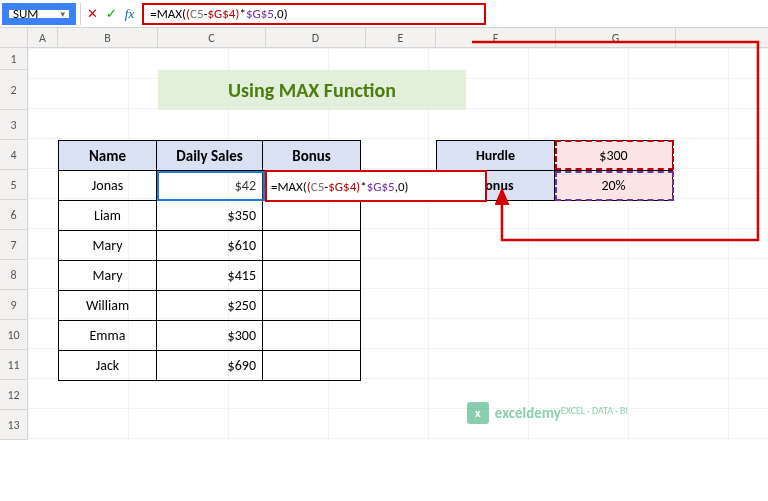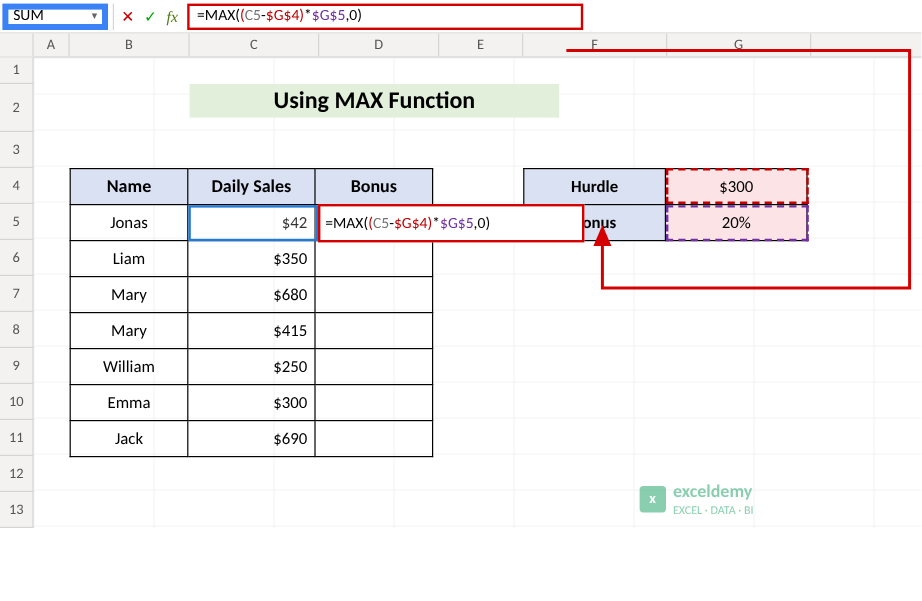--- a/index.html
+++ b/index.html
@@ -16,44 +16,44 @@
     
     .formula-bar {
       display: flex;
       align-items: center;
       height: 28px;
       border-bottom: 1px solid #d4d4d4;
       background: #fff;
       padding: 2px;
     }
     .name-box {
-      width: 88px;
+      width: 74px;
       height: 22px;
-      border: 5px solid #3b82f6;
+      border: 7px solid #3b82f6;
       display: flex;
       align-items: center;
       padding: 0 4px;
       font-size: 13px;
       margin-right: 4px;
       background: #fff;
     }
     .name-box-dd {
       margin-left: auto;
       font-size: 9px;
       color: #666;
     }
     .fb-icons {
       display: flex;
       align-items: center;
       gap: 8px;
       padding: 0 6px;
       border-left: 1px solid #d4d4d4;
       height: 22px;
     }
-    .fb-icon { font-size: 13px; color: #4d7c0f; cursor: pointer; }
+    .fb-icon { font-size: 13px; color: #0369a1; cursor: pointer; }
     .fb-icon.cancel { color: #c00; }
     .fb-icon.confirm { color: #0a0; }
     .fb-fx { font-style: italic; font-family: 'Times New Roman', serif; font-size: 13px; }
     .formula-input {
       flex: 1;
       height: 22px;
       padding: 0 6px;
       display: flex;
       align-items: center;
       font-size: 13px;
@@ -115,28 +115,28 @@
         linear-gradient(to right, #e0e0e0 1px, transparent 1px),
         linear-gradient(to bottom, #e0e0e0 1px, transparent 1px);
       background-size: 100px 30px;
       opacity: 0.4;
     }
     
     
     .title-cell {
       position: absolute;
       left: 130px; top: 22px;
-      width: 308px; height: 28px;
+      width: 308px; height: 40px;
       background: #e2efda;
       display: flex;
       align-items: center;
       justify-content: center;
       font-size: 20px;
       font-weight: bold;
-      color: #000000;
+      color: #4d7c0f;
     }
     
     
     .data-table {
       position: absolute;
       left: 30px; top: 92px;
       border-collapse: collapse;
     }
     .data-table th, .data-table td {
       border: 1px solid #000;
@@ -236,21 +236,21 @@
       background: #2aa86f;
       border-radius: 3px;
       display: flex;
       align-items: center;
       justify-content: center;
       color: #fff;
       font-size: 12px;
       font-weight: bold;
     }
     .watermark .wm-text {
-      display: flex; flex-direction: column;
+      display: flex; flex-direction: row;
       font-size: 10px;
       line-height: 1.1;
     }
     .watermark .wm-brand { font-size: 15px; font-weight: bold; }
     
     
     .fml-ref-blue { color: #737373; }
     .fml-ref-red { color: #c00000; }
     .fml-ref-purple { color: #7030a0; }
     .fml-paren2 { color: #c00000; }
@@ -317,21 +317,21 @@
               <td class="sales-c">$42</td>
               <td class="bonus-c"></td>
             </tr>
         <tr>
               <td class="name-c">Liam</td>
               <td class="sales-c">$350</td>
               <td class="bonus-c"></td>
             </tr>
         <tr>
               <td class="name-c">Mary</td>
-              <td class="sales-c">$680</td>
+              <td class="sales-c">$610</td>
               <td class="bonus-c"></td>
             </tr>
         <tr>
               <td class="name-c">Mary</td>
               <td class="sales-c">$415</td>
               <td class="bonus-c"></td>
             </tr>
         <tr>
               <td class="name-c">William</td>
               <td class="sales-c">$250</td>

